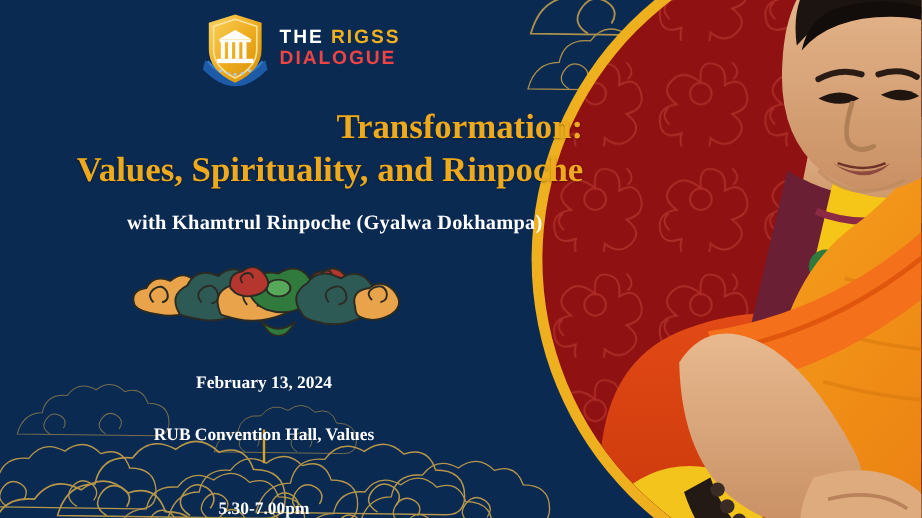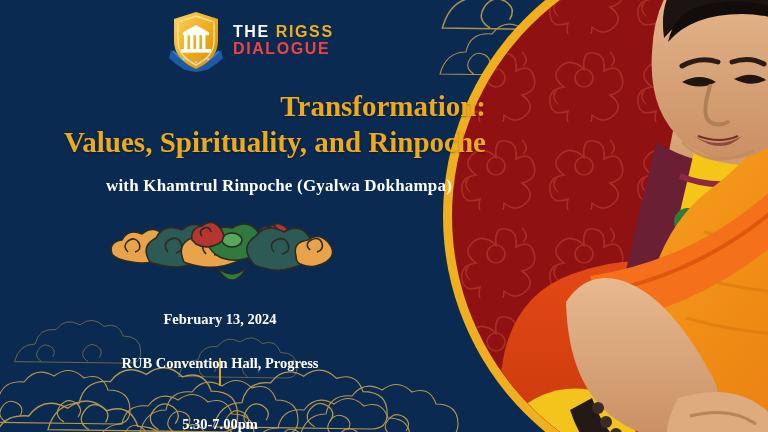--- a/index.html
+++ b/index.html
@@ -335,15 +335,15 @@
       <path d="M112 46 q14 12 28 0 q-6 12-14 12 q-8 0-14-12z" fill="#2f7a3c"></path>
     </g>
   </svg>
 
   <div class="meta">
     <span class="meta-item">February 13, 2024</span>
     <span class="meta-div"></span>
     <span class="meta-item">5.30-7.00pm</span>
   </div>
 
-  <div class="venue">RUB Convention Hall, Progress</div>
+  <div class="venue">RUB Convention Hall, Values</div>
 
 </div>
 
 </body></html>

